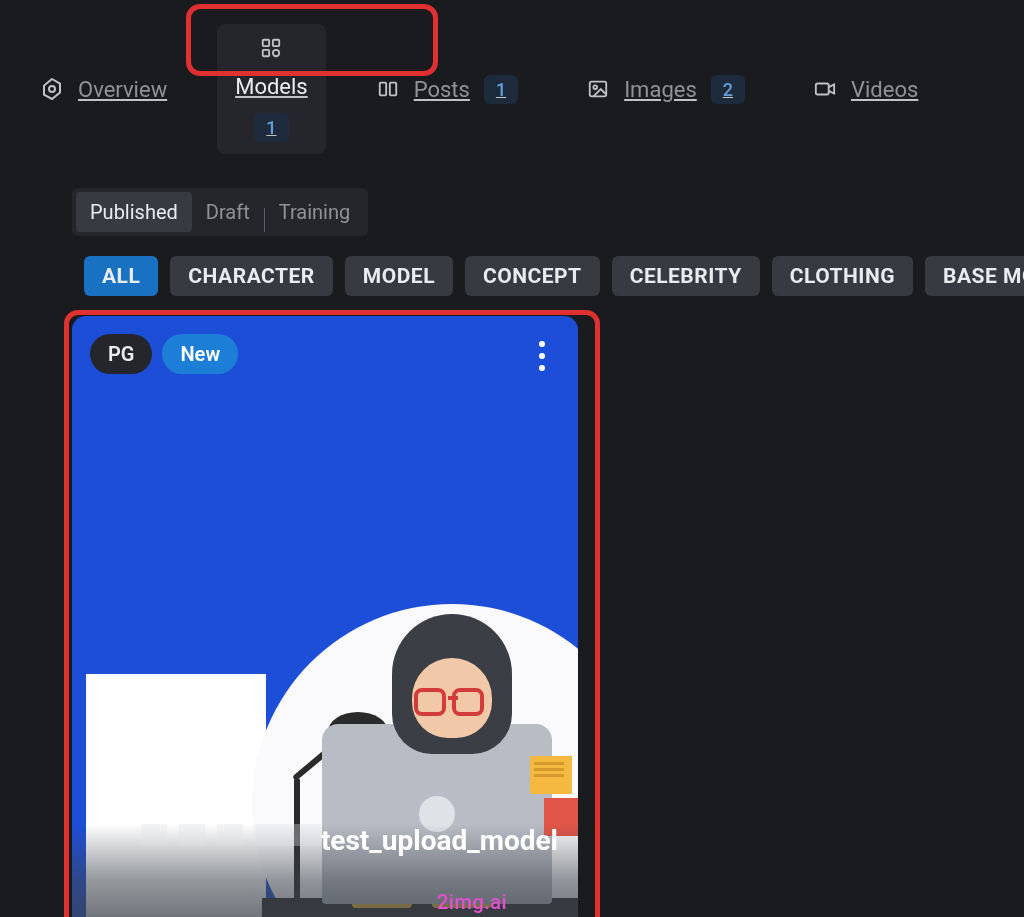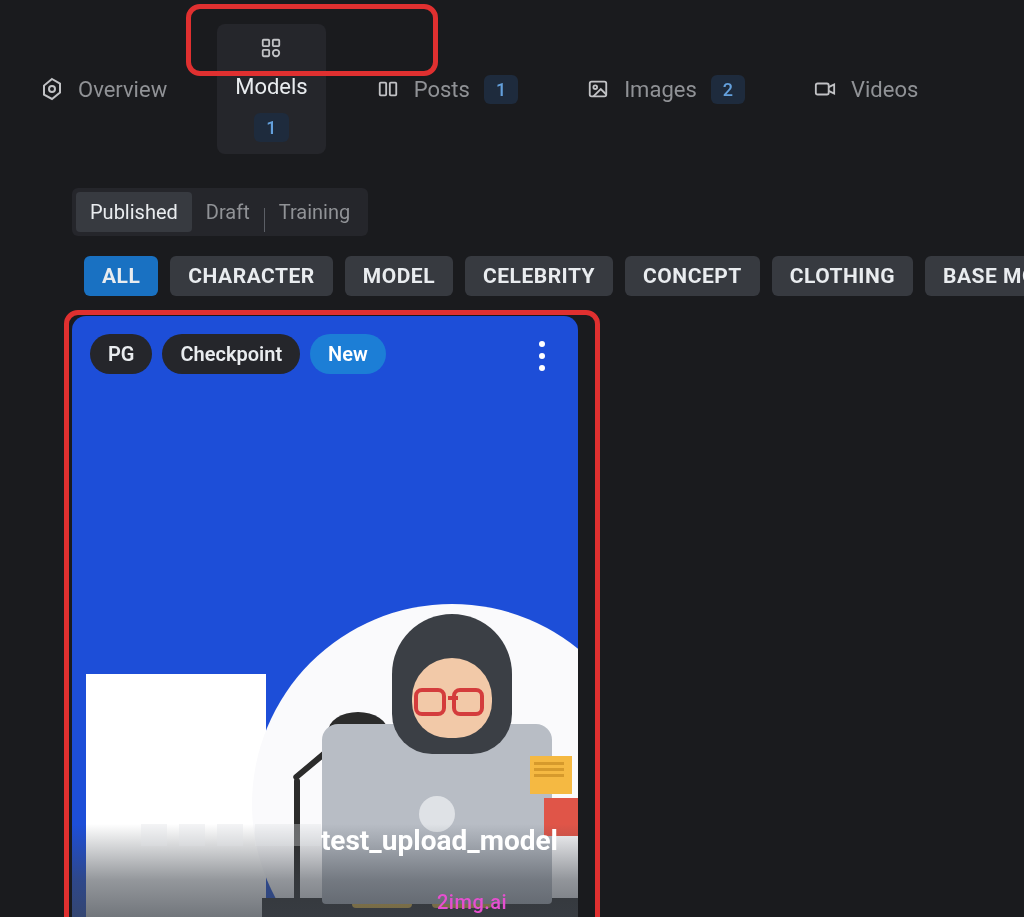--- a/index.html
+++ b/index.html
@@ -12,20 +12,21 @@
     overflow: hidden;
     position: relative;
   }
 
   
   .topnav {
     display: flex;
     align-items: center;
     gap: 32px;
     padding: 24px 22px 24px 22px;
+    text-decoration: underline;
   }
   .nav-item {
     display: flex;
     align-items: center;
     gap: 14px;
     font-size: 22px;
     color: #909296;
     cursor: pointer;
     padding: 12px 18px;
     border-radius: 8px;
@@ -343,32 +344,31 @@
   <div class="status-tab active">Published</div>
   <div class="status-tab">Draft</div>
   <div class="status-divider"></div>
   <div class="status-tab">Training</div>
 </div>
 
 <div class="cat-row">
   <div class="cat active">ALL</div>
   <div class="cat">CHARACTER</div>
   <div class="cat">MODEL</div>
+  <div class="cat">CONCEPT</div>
   <div class="cat">CELEBRITY</div>
-  <div class="cat">CONCEPT</div>
   <div class="cat">CLOTHING</div>
   <div class="cat">BASE MODEL</div>
 </div>
 
 <div class="card-wrap">
   <div class="highlight-box-card"></div>
   <div class="card">
     <div class="card-badges">
       <span class="badge">PG</span>
-      <span class="badge">Checkpoint</span>
       <span class="badge new">New</span>
     </div>
     <div class="card-menu">
       <span></span>
       <span></span>
       <span></span>
     </div>
 
     <div class="illus">
       <div class="white-rect"></div>

